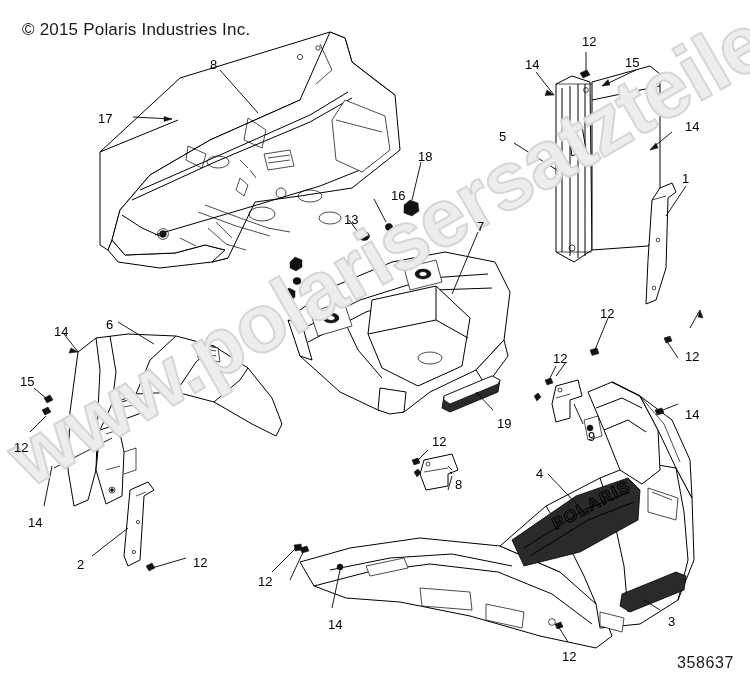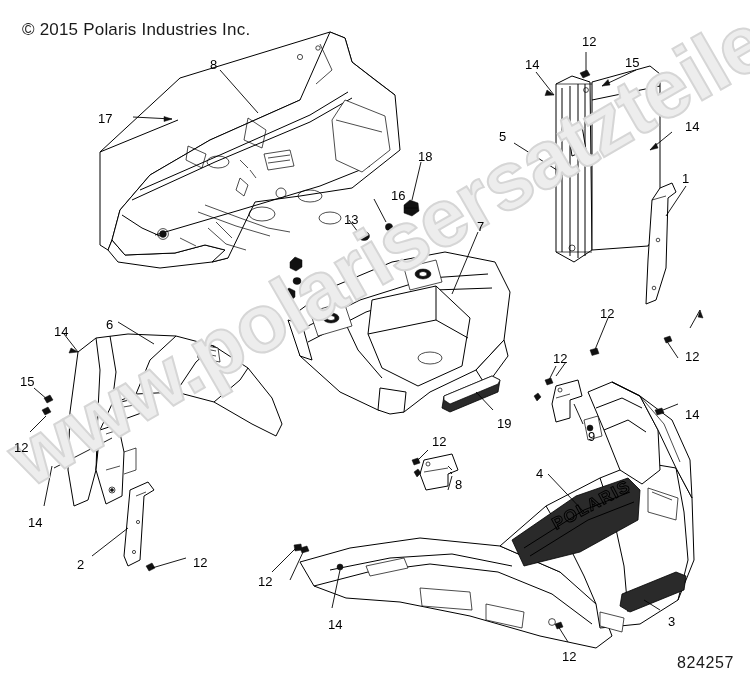--- a/index.html
+++ b/index.html
@@ -285,21 +285,21 @@
     <g>
       <path class="mesh" d="M622 594 L676 572 L686 576 L684 590 L630 612 L620 606 Z"></path>
       <path class="lead" d="M660 610 L644 600"></path>
     </g>
 
   </svg>
 
   <div id="watermark">www.polarisersatzteile.de</div>
 
   <div id="copyright">© 2015 Polaris Industries Inc.</div>
-  <div id="diagram-number">824257</div>
+  <div id="diagram-number">358637</div>
 
   <div id="callout-layer">
       <div class="callout" style="left: 210px; top: 58px;">8</div>
       <div class="callout" style="left: 98px; top: 112px;">17</div>
       <div class="callout" style="left: 418px; top: 150px;">18</div>
       <div class="callout" style="left: 368px; top: 189px; margin-left: 23px;">16</div>
       <div class="callout" style="left: 336px; top: 213px; margin-left: 8px;">13</div>
       <div class="callout" style="left: 525px; top: 58px;">14</div>
       <div class="callout" style="left: 582px; top: 35px;">12</div>
       <div class="callout" style="left: 625px; top: 56px;">15</div>

